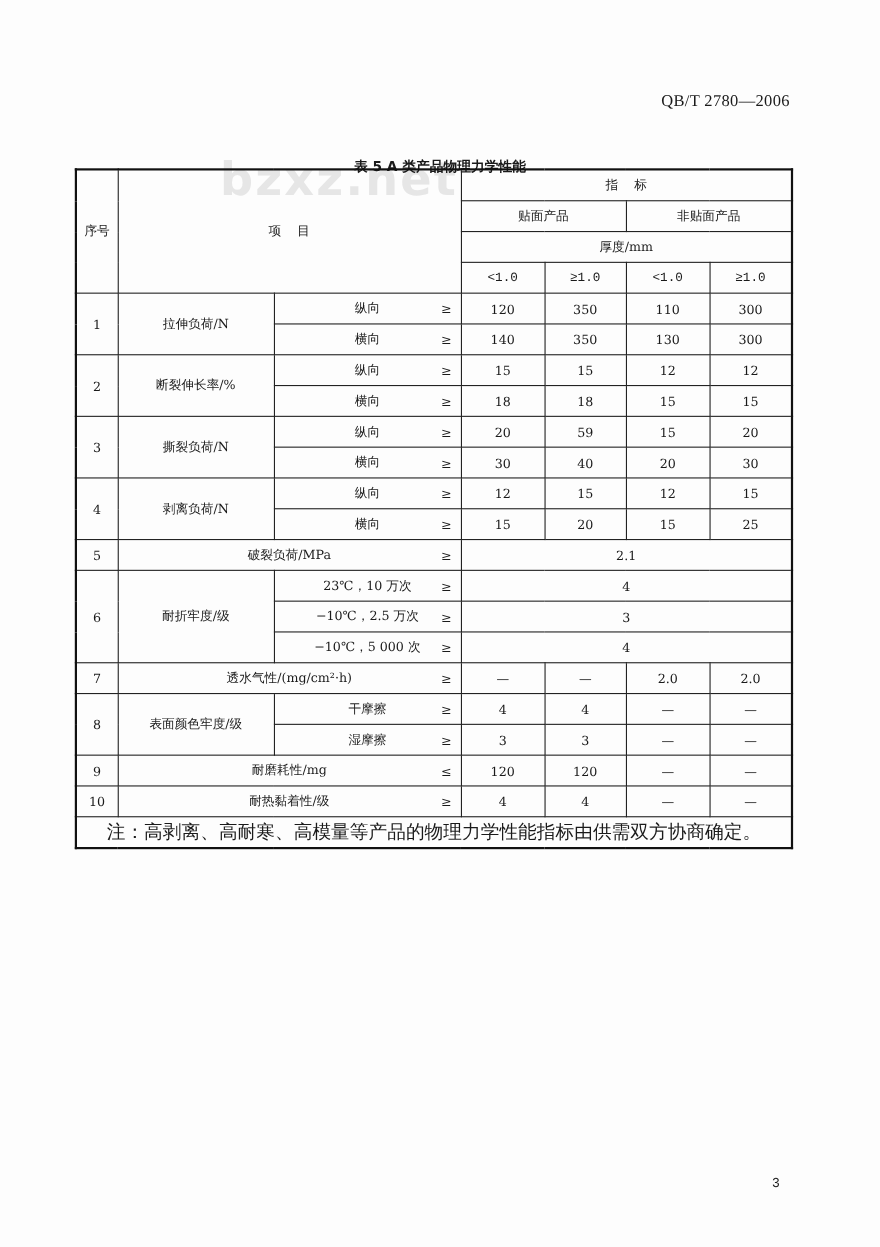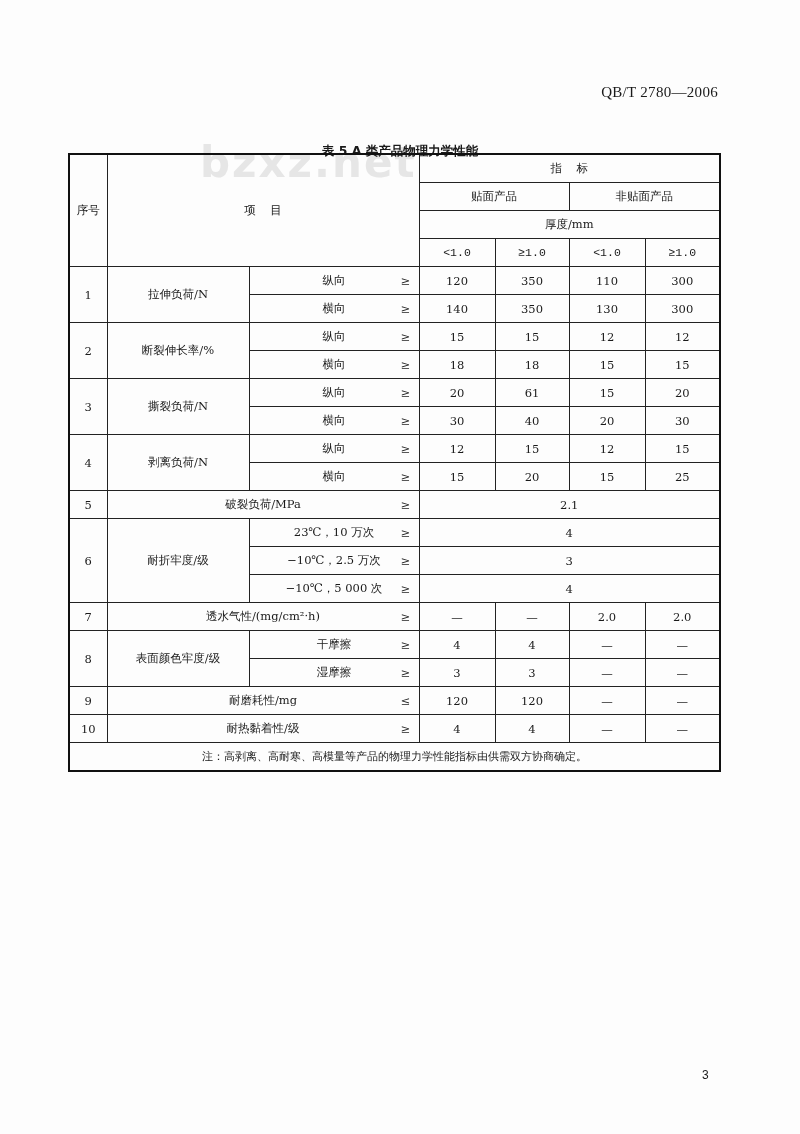--- a/index.html
+++ b/index.html
@@ -14,21 +14,21 @@
     position:absolute; top:153px; left:68px; width:651px; border-collapse:collapse; z-index:1;
     font-size:11.5px; table-layout:fixed;
   }
   table.spec td { border:1px solid #222; height:27px; padding:0; text-align:center; vertical-align:middle; }
   table.spec { border:2px solid #111; }
   td.left { text-align:left; padding-left:10px; }
   td.sub { text-align:left; padding-left:20px; position:relative; }
   td.sub .ge { position:absolute; right:8px; top:50%; transform:translateY(-50%); }
   td.subl { position:relative;margin-left:32px; }
   td.subl .ge { position:absolute; right:8px; top:50%; transform:translateY(-50%); }
-  td.note { text-align:left; padding-left:10px; height:30px; font-size:11px; }
+  td.note { text-align:left; padding-left:10px; height:30px; font-size:17px; }
   .page-num { position:absolute; top:1068px; left:702px; font-family:"Liberation Sans", sans-serif; font-size:12px; }
   .sans { font-family:Liberation Mono, monospace; }
 </style>
 </head>
 <body>
 
 <div class="std-code">QB/T 2780—2006</div>
 <div class="watermark">bzxz.net</div>
 <div class="table-title">表 5  A 类产品物理力学性能</div>
 
@@ -94,21 +94,21 @@
     <td>18</td>
     <td>15</td>
     <td>15</td>
   </tr>
 
   <tr>
     <td rowspan="2">3</td>
     <td rowspan="2" class="left">撕裂负荷/N</td>
     <td class="sub"><span>纵向</span><span class="ge">≥</span></td>
     <td>20</td>
-    <td>61</td>
+    <td>59</td>
     <td>15</td>
     <td>20</td>
   </tr>
   <tr>
     <td class="sub"><span>横向</span><span class="ge">≥</span></td>
     <td>30</td>
     <td>40</td>
     <td>20</td>
     <td>30</td>
   </tr>

